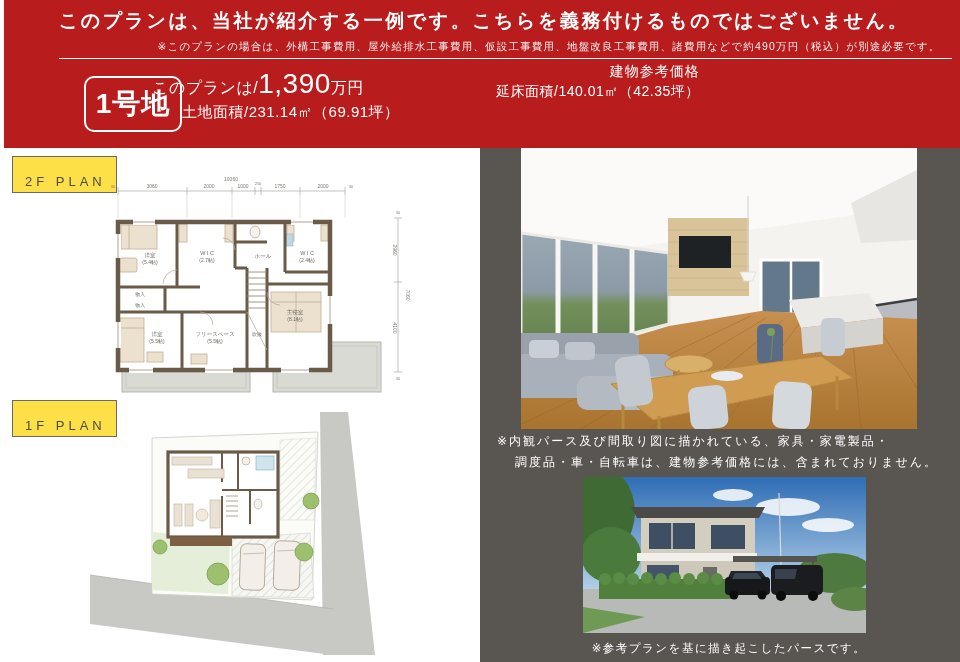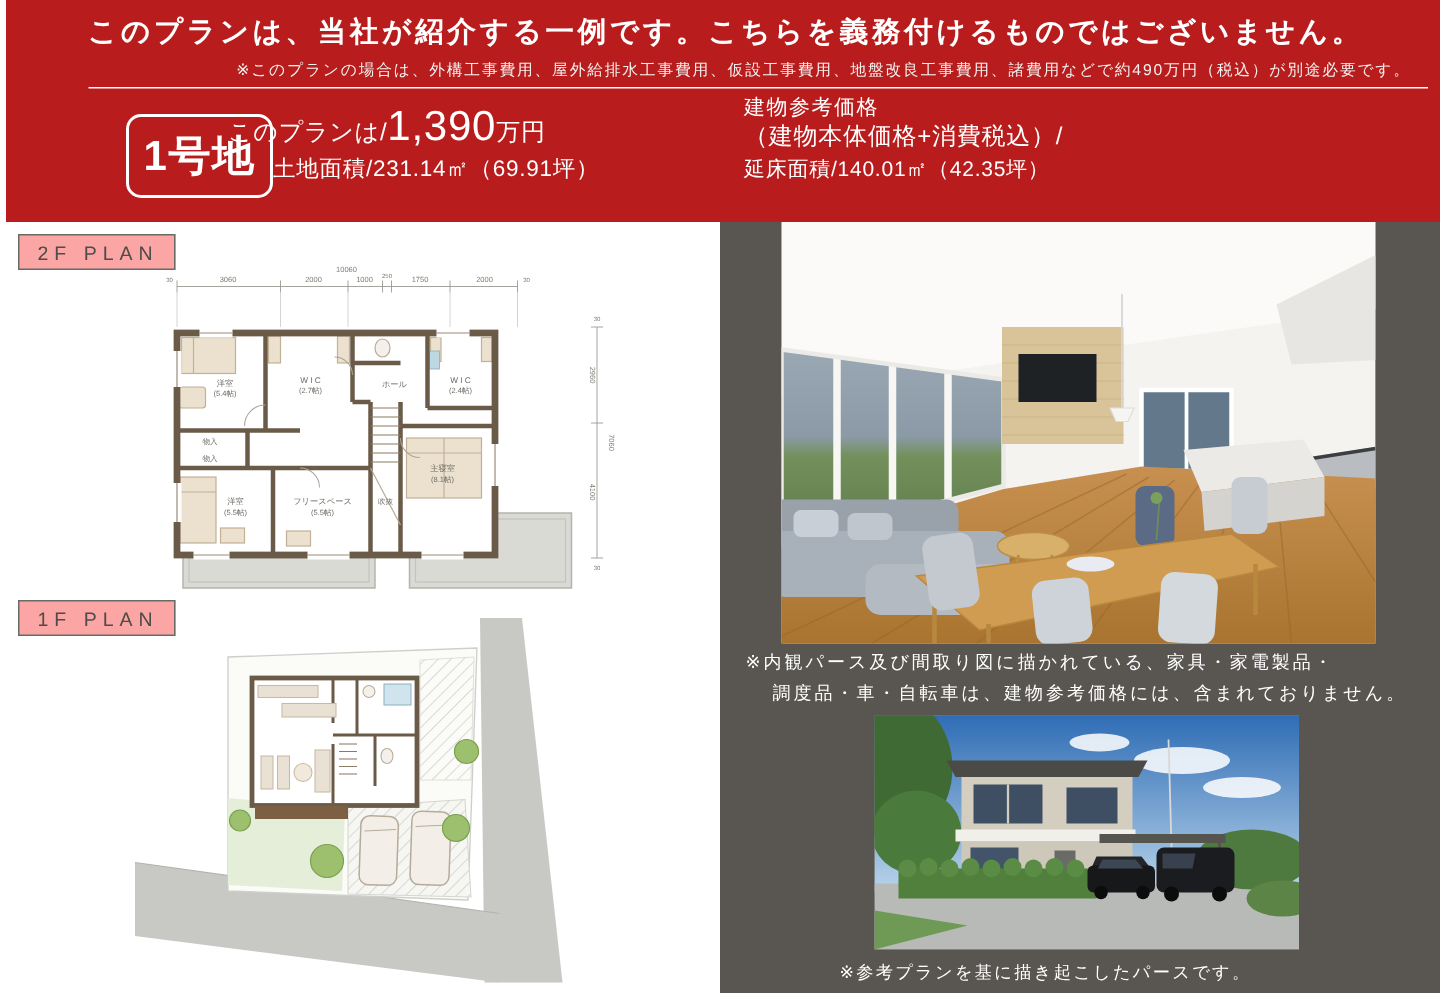--- a/index.html
+++ b/index.html
@@ -14,26 +14,26 @@
            font-size:10.5px;letter-spacing:1.2px;}
   .hd-rule{left:55px;top:58px;width:893px;height:1px;background:#ffffff;}
   .lot-badge{left:80px;top:76px;width:94px;height:52px;border:2px solid #ffffff;border-radius:10px;
              display:flex;align-items:center;justify-content:center;color:#ffffff;font-size:28px;
              font-weight:bold;letter-spacing:1px;}
   .price-line{display:flex;align-items:baseline;color:#ffffff;white-space:nowrap;}
   .land-block{left:148px;top:70px;color:#ffffff;}
   .t-md{font-size:16px;letter-spacing:.5px;}
   .t-big{font-size:28px;font-weight:500;letter-spacing:.5px;line-height:1;}
   .land-area{margin-top:4px;font-size:15px;letter-spacing:.5px;margin-left:30px;}
-  .bldg-block{left:492px;top:63px;color:#ffffff;}
+  .bldg-block{left:492px;top:63px;color:#ffffff;text-align:right;}
   .bldg-title{font-size:14px;letter-spacing:1px;}
   .bldg-area{margin-top:2px;font-size:14px;letter-spacing:.5px;}
   
-  .plan-label{border:1px solid #6b6b66;background:#fca5a5;color:#4c4c48;font-size:13px;
-              letter-spacing:4px;padding:4px 10px 3px 12px;font-weight:500;}
+  .plan-label{border:1px solid #6b6b66;background:#fde047;color:#4c4c48;font-size:13px;
+              letter-spacing:4px;padding:17px 10px 3px 12px;font-weight:500;}
   
   .right-panel{left:480px;top:148px;width:480px;height:514px;background:#595651;}
   .render-frame{background:#8a8a86;}
   .cap{color:#ffffff;font-size:12px;letter-spacing:2px;line-height:1.75;}
   .cap2{padding-left:18px;font-family:Liberation Serif, serif;}
   .cap-ext{color:#ffffff;font-size:11.5px;letter-spacing:1.5px;text-align:center;}
   svg text{font-family:"Liberation Sans","DejaVu Sans",sans-serif;}
 </style>
 </head>
 <body>
@@ -52,21 +52,20 @@
         <span class="t-md">このプランは/</span>
           <span class="t-big">1,390</span>
           <span class="t-md">万円</span>
       </div>
       <div class="land-area">土地面積/231.14㎡（69.91坪）</div>
     </div>
 
     <div class="abs bldg-block">
       <div class="bldg-title">建物参考価格</div>
       <div class="price-line">
-        <span class="t-md">（建物本体価格+消費税込）/</span>
       </div>
       <div class="bldg-area">延床面積/140.01㎡（42.35坪）</div>
     </div>
   </div>
 
   <div class="abs plan-label" style="left:12px;top:156px;">2F PLAN</div>
 
   <div class="abs" style="left:105px;top:172px;width:360px;height:228px;">
     <svg width="360" height="228" viewBox="0 0 360 228">
 
@@ -461,15 +460,15 @@
         <circle cx="151" cy="118" r="4.5" fill="#0c0c0c"></circle>
           <circle cx="179" cy="118" r="4.5" fill="#0c0c0c"></circle>
         <rect x="188" y="88" width="52" height="30" rx="5" fill="#1a1c1f"></rect>
         <polygon points="192,92 214,92 212,102 192,102" fill="#38414d"></polygon>
         <circle cx="198" cy="119" r="5" fill="#0c0c0c"></circle>
           <circle cx="230" cy="119" r="5" fill="#0c0c0c"></circle>
       </g>
     </svg>
   </div>
 
-  <div class="abs cap-ext" style="left:537px;top:641px;width:320px;">※参考プランを基に描き起こしたパースです。</div>
+  <div class="abs cap-ext" style="left:569px;top:641px;width:320px;">※参考プランを基に描き起こしたパースです。</div>
 
 </div>
 
 </body></html>

